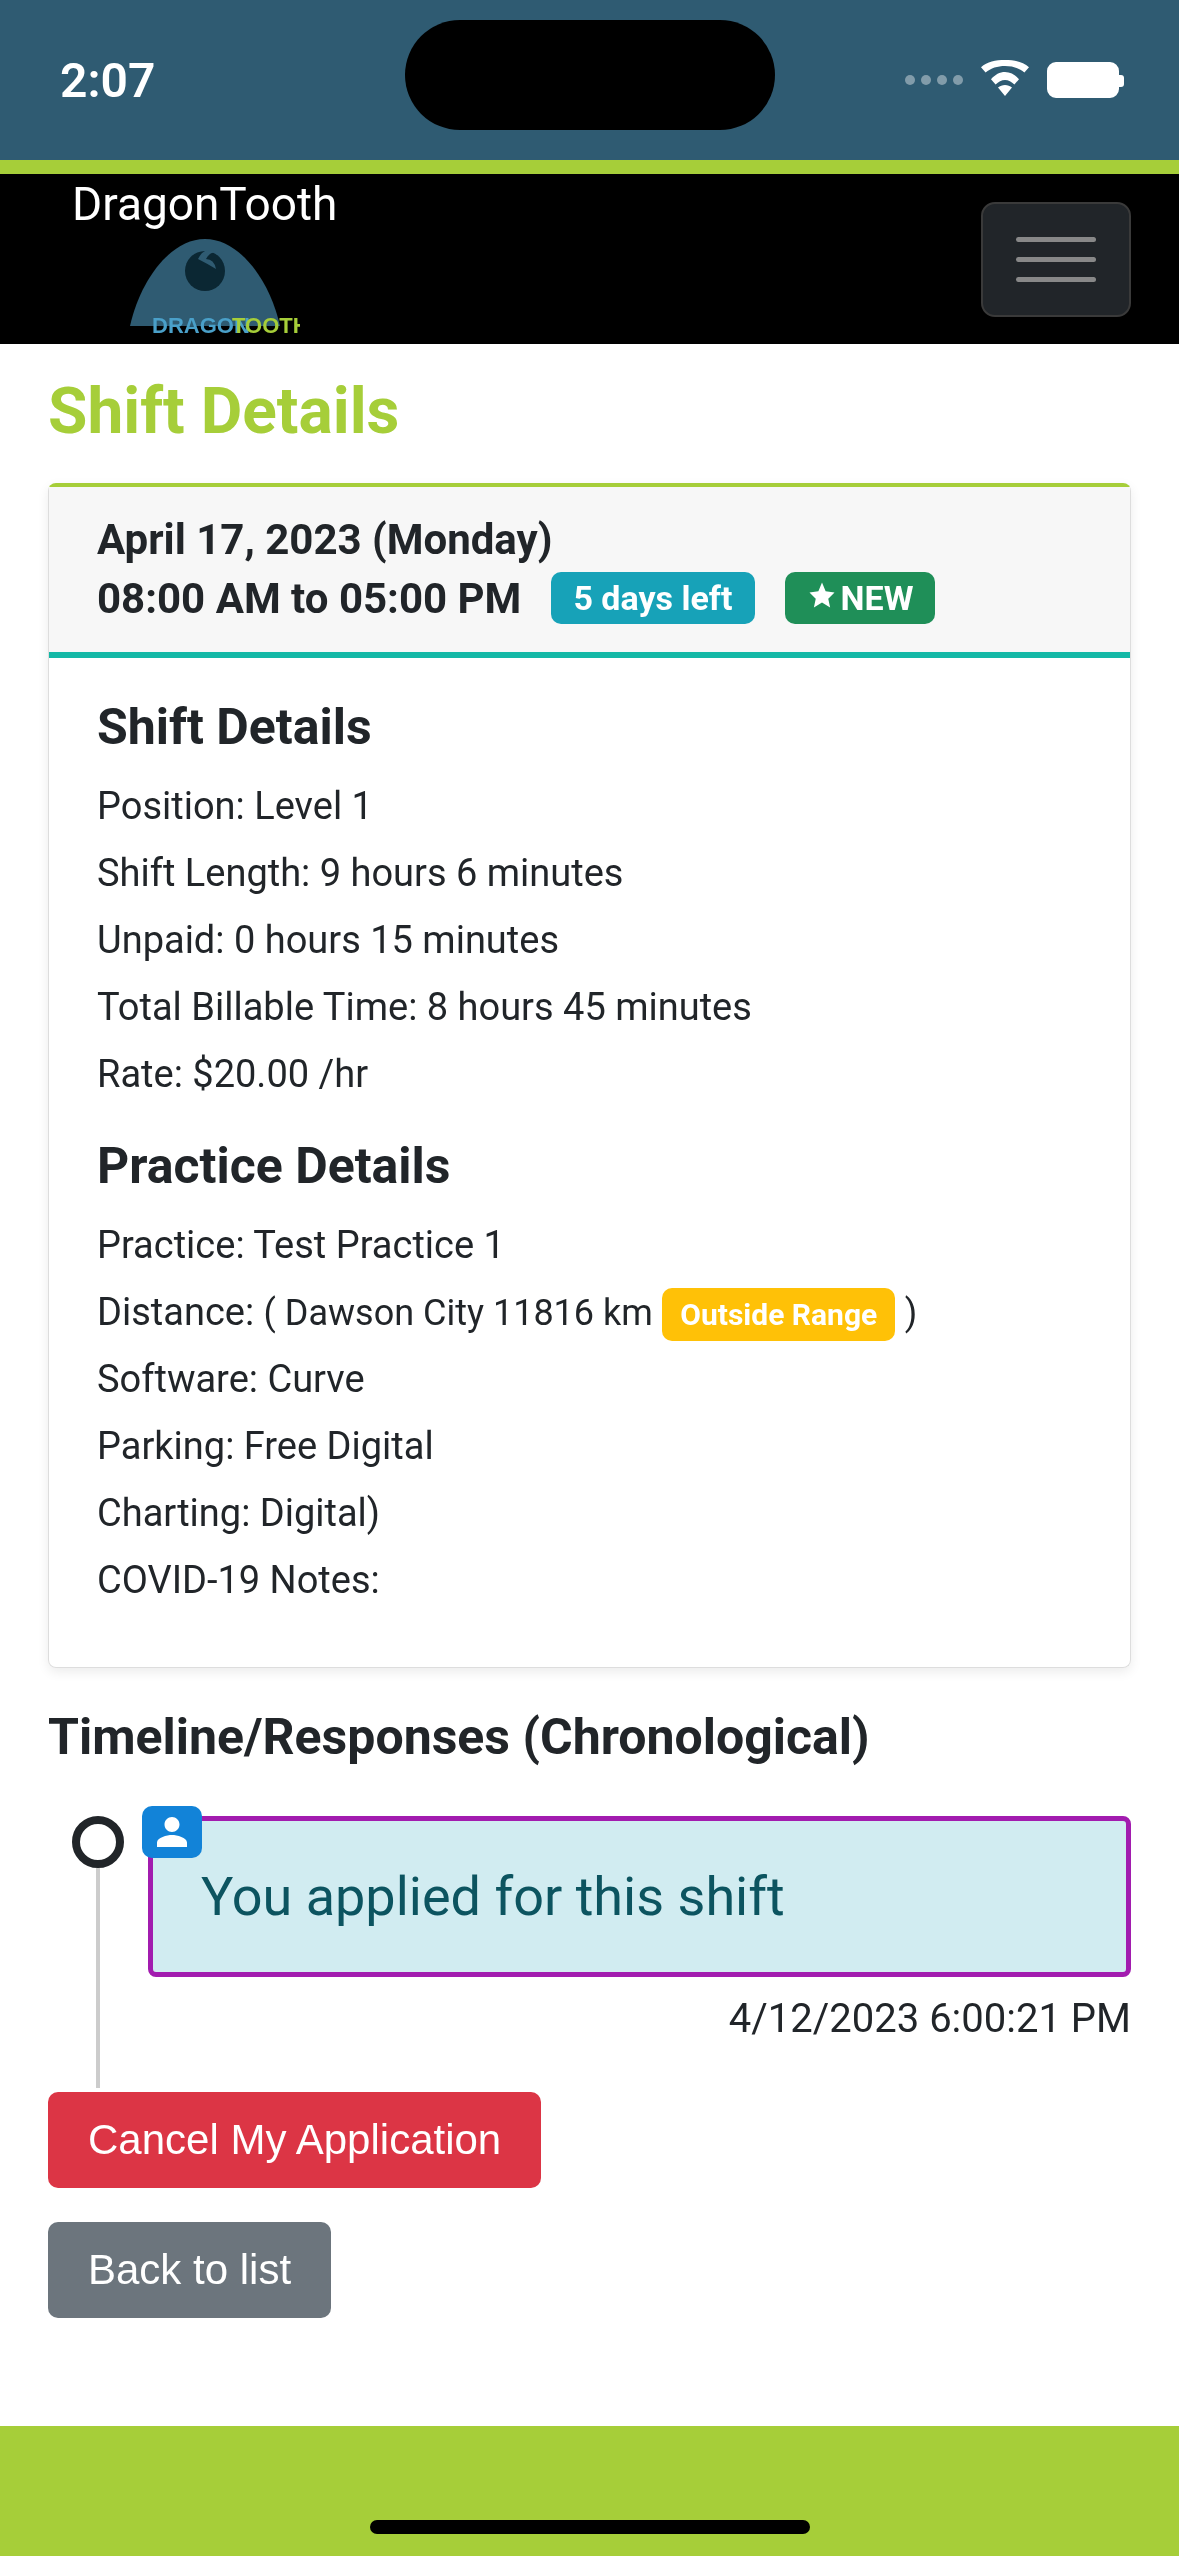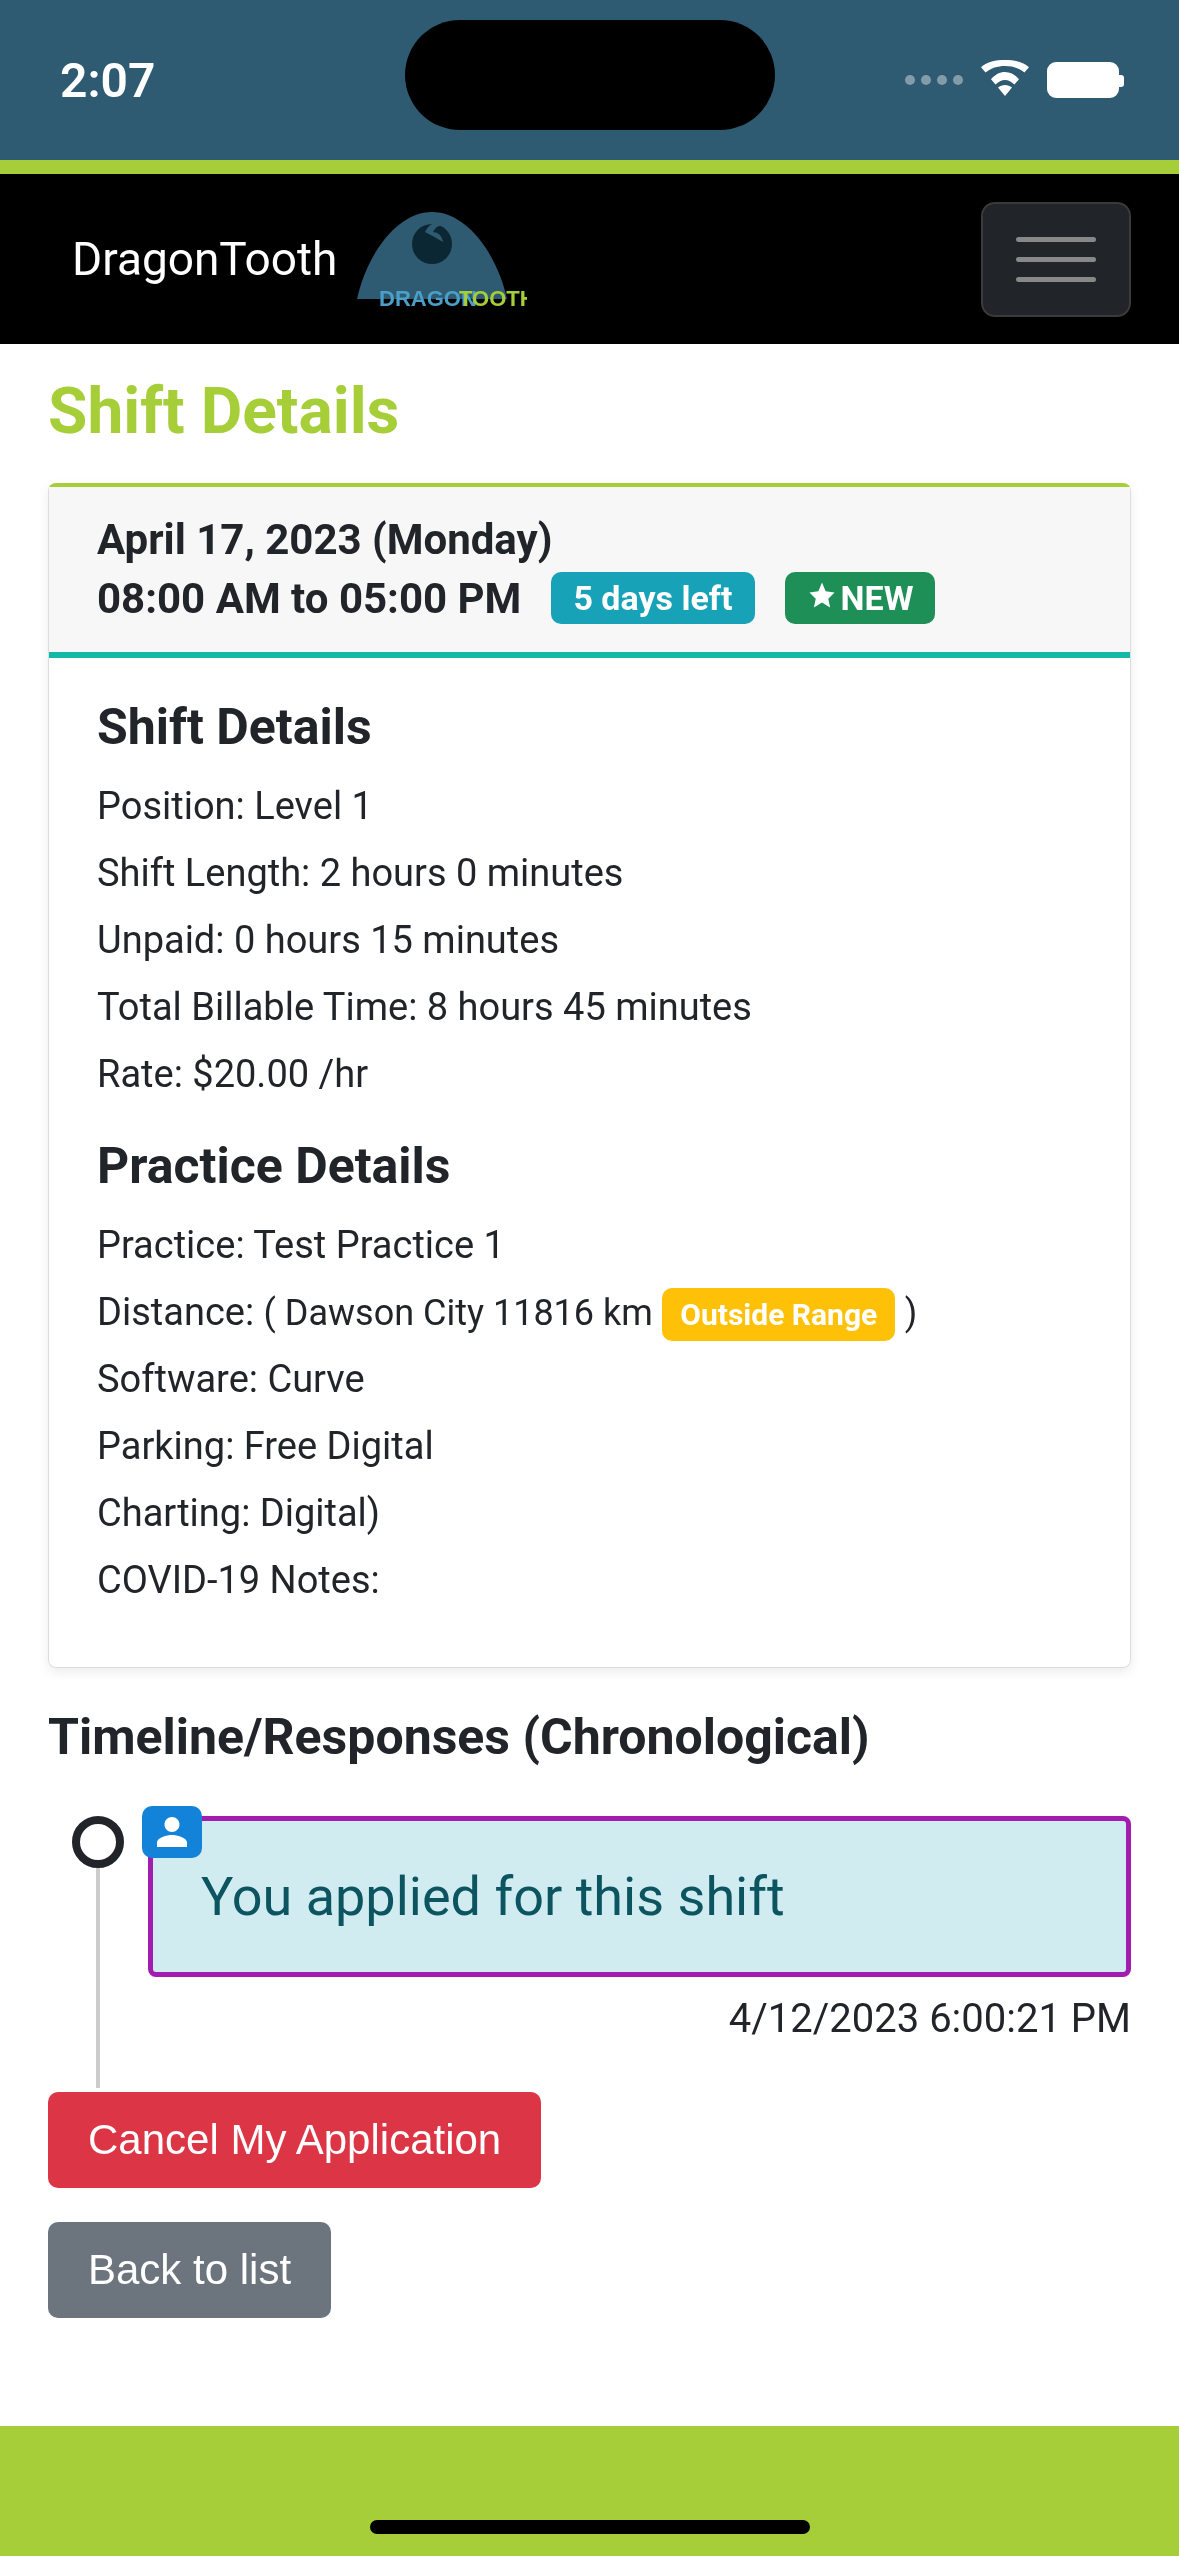--- a/index.html
+++ b/index.html
@@ -83,20 +83,21 @@
     background: #000;
     height: 170px;
     display: flex;
     align-items: center;
     justify-content: space-between;
     padding: 0 48px 0 72px;
   }
   .brand {
     display: flex;
     align-items: center;
+    flex-direction: column;
   }
   .brand-text {
     color: #fff;
     font-size: 46px;
     font-weight: 400;
   }
   .brand-logo {
     width: 190px;
     height: 110px;
     position: relative;
@@ -348,21 +349,21 @@
                 <path d="M12 2l2.9 6.9L22 10l-5 4.9 1.5 7.1L12 18l-6.5 4 1.5-7.1L2 10l7.1-1.1z"></path>
               </svg>
           </span>
           <span>NEW</span>
         </span>
       </div>
     </div>
     <div class="card-body">
       <div class="section-title">Shift Details</div>
       <div class="detail-line">Position: Level 1</div>
-      <div class="detail-line">Shift Length: 2 hours 0 minutes</div>
+      <div class="detail-line">Shift Length: 9 hours 6 minutes</div>
       <div class="detail-line">Unpaid: 0 hours 15 minutes</div>
       <div class="detail-line">Total Billable Time: 8 hours 45 minutes</div>
       <div class="detail-line">Rate: $20.00 /hr</div>
 
       <div class="section-title second">Practice Details</div>
       <div class="detail-line">Practice: Test Practice 1</div>
       <div class="detail-line">
         <span>Distance:</span>
         <span class="distance-paren">( Dawson City 11816 km</span>
         <span class="badge badge-warning">Outside Range</span>

